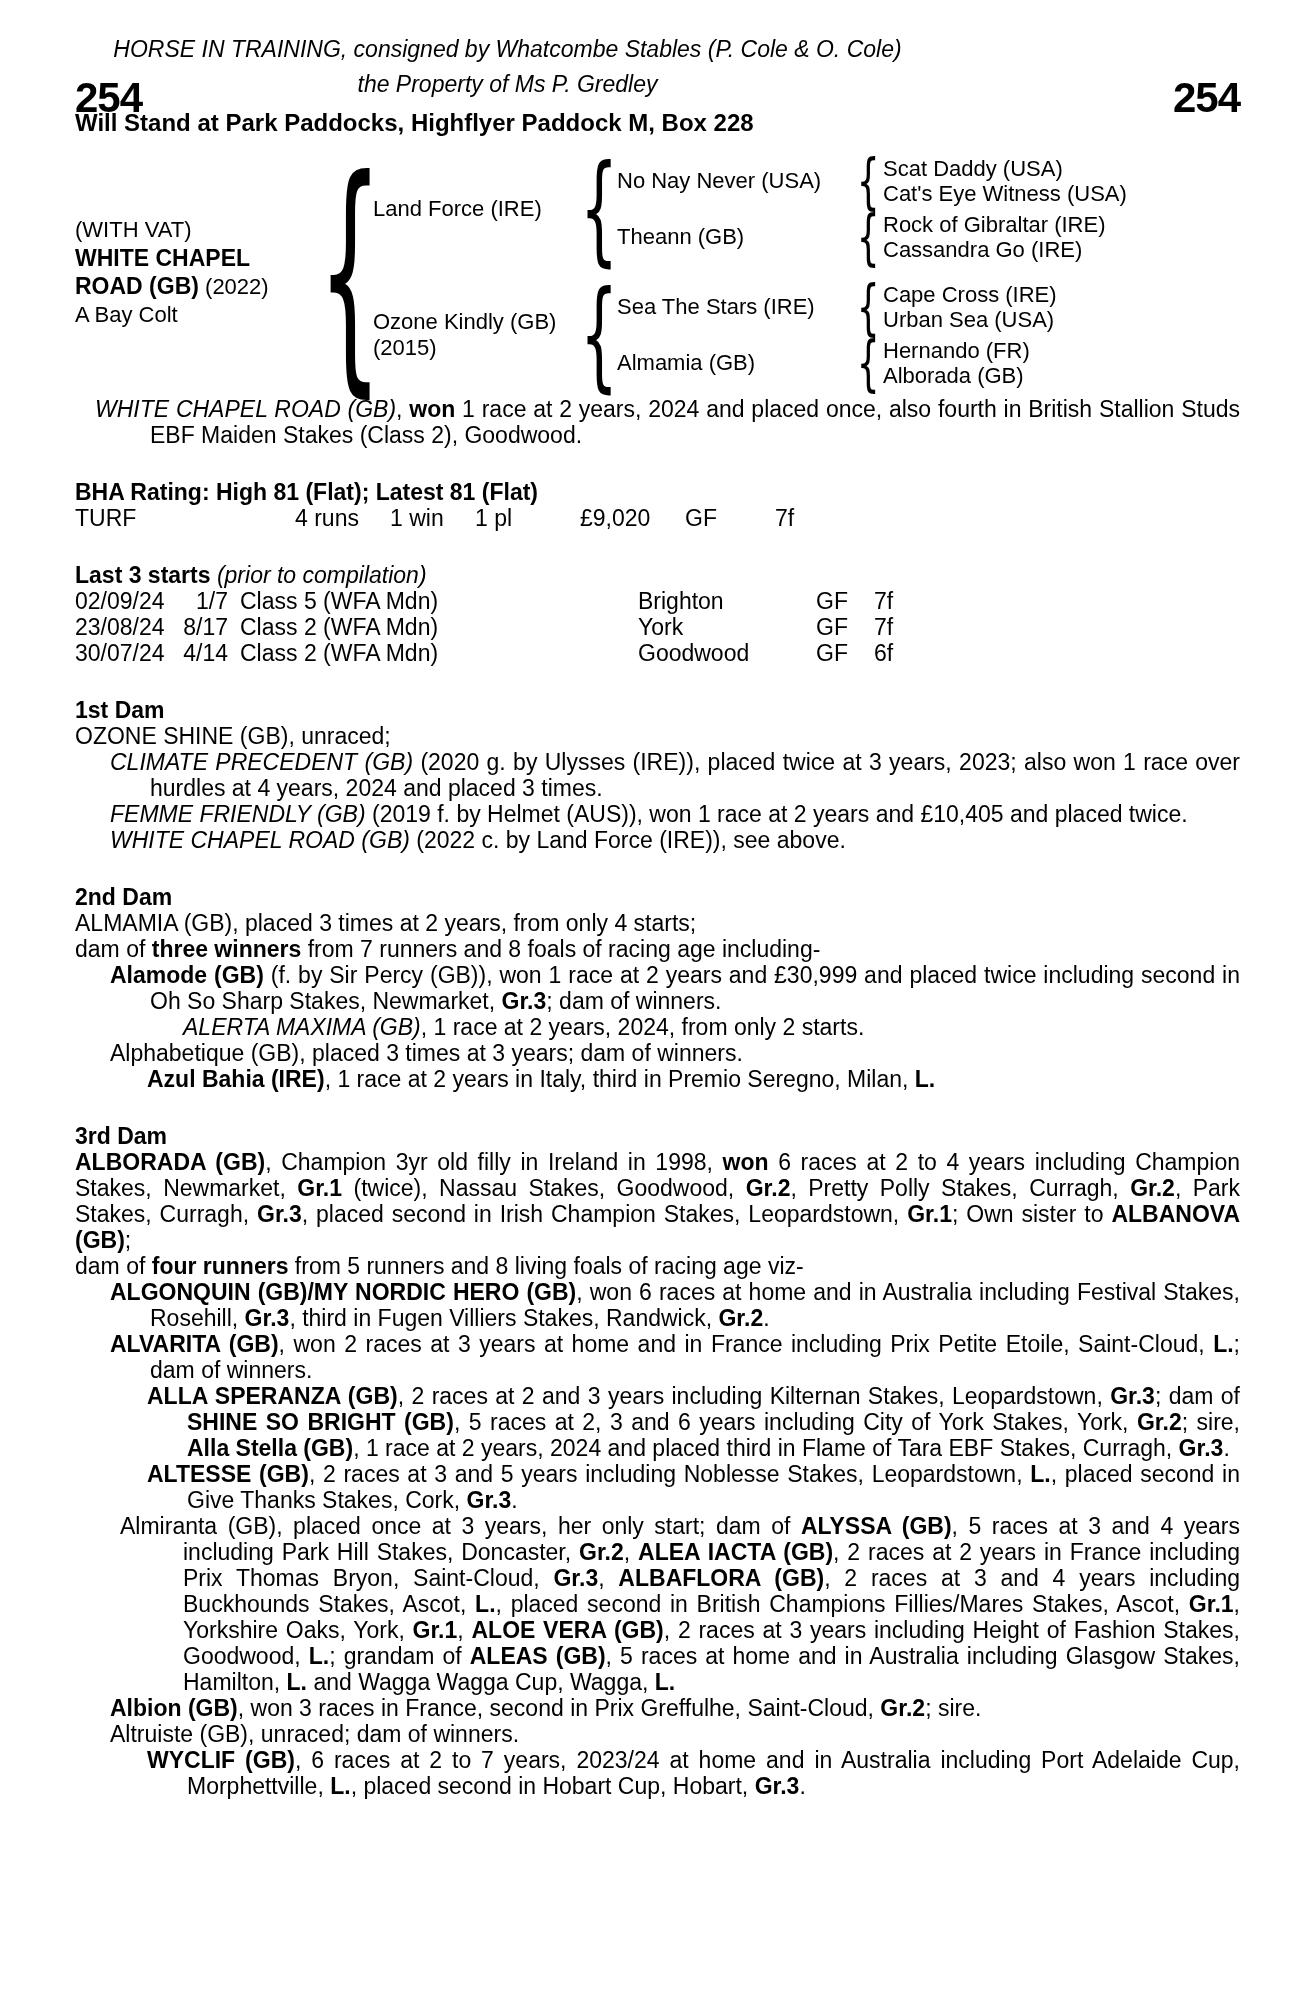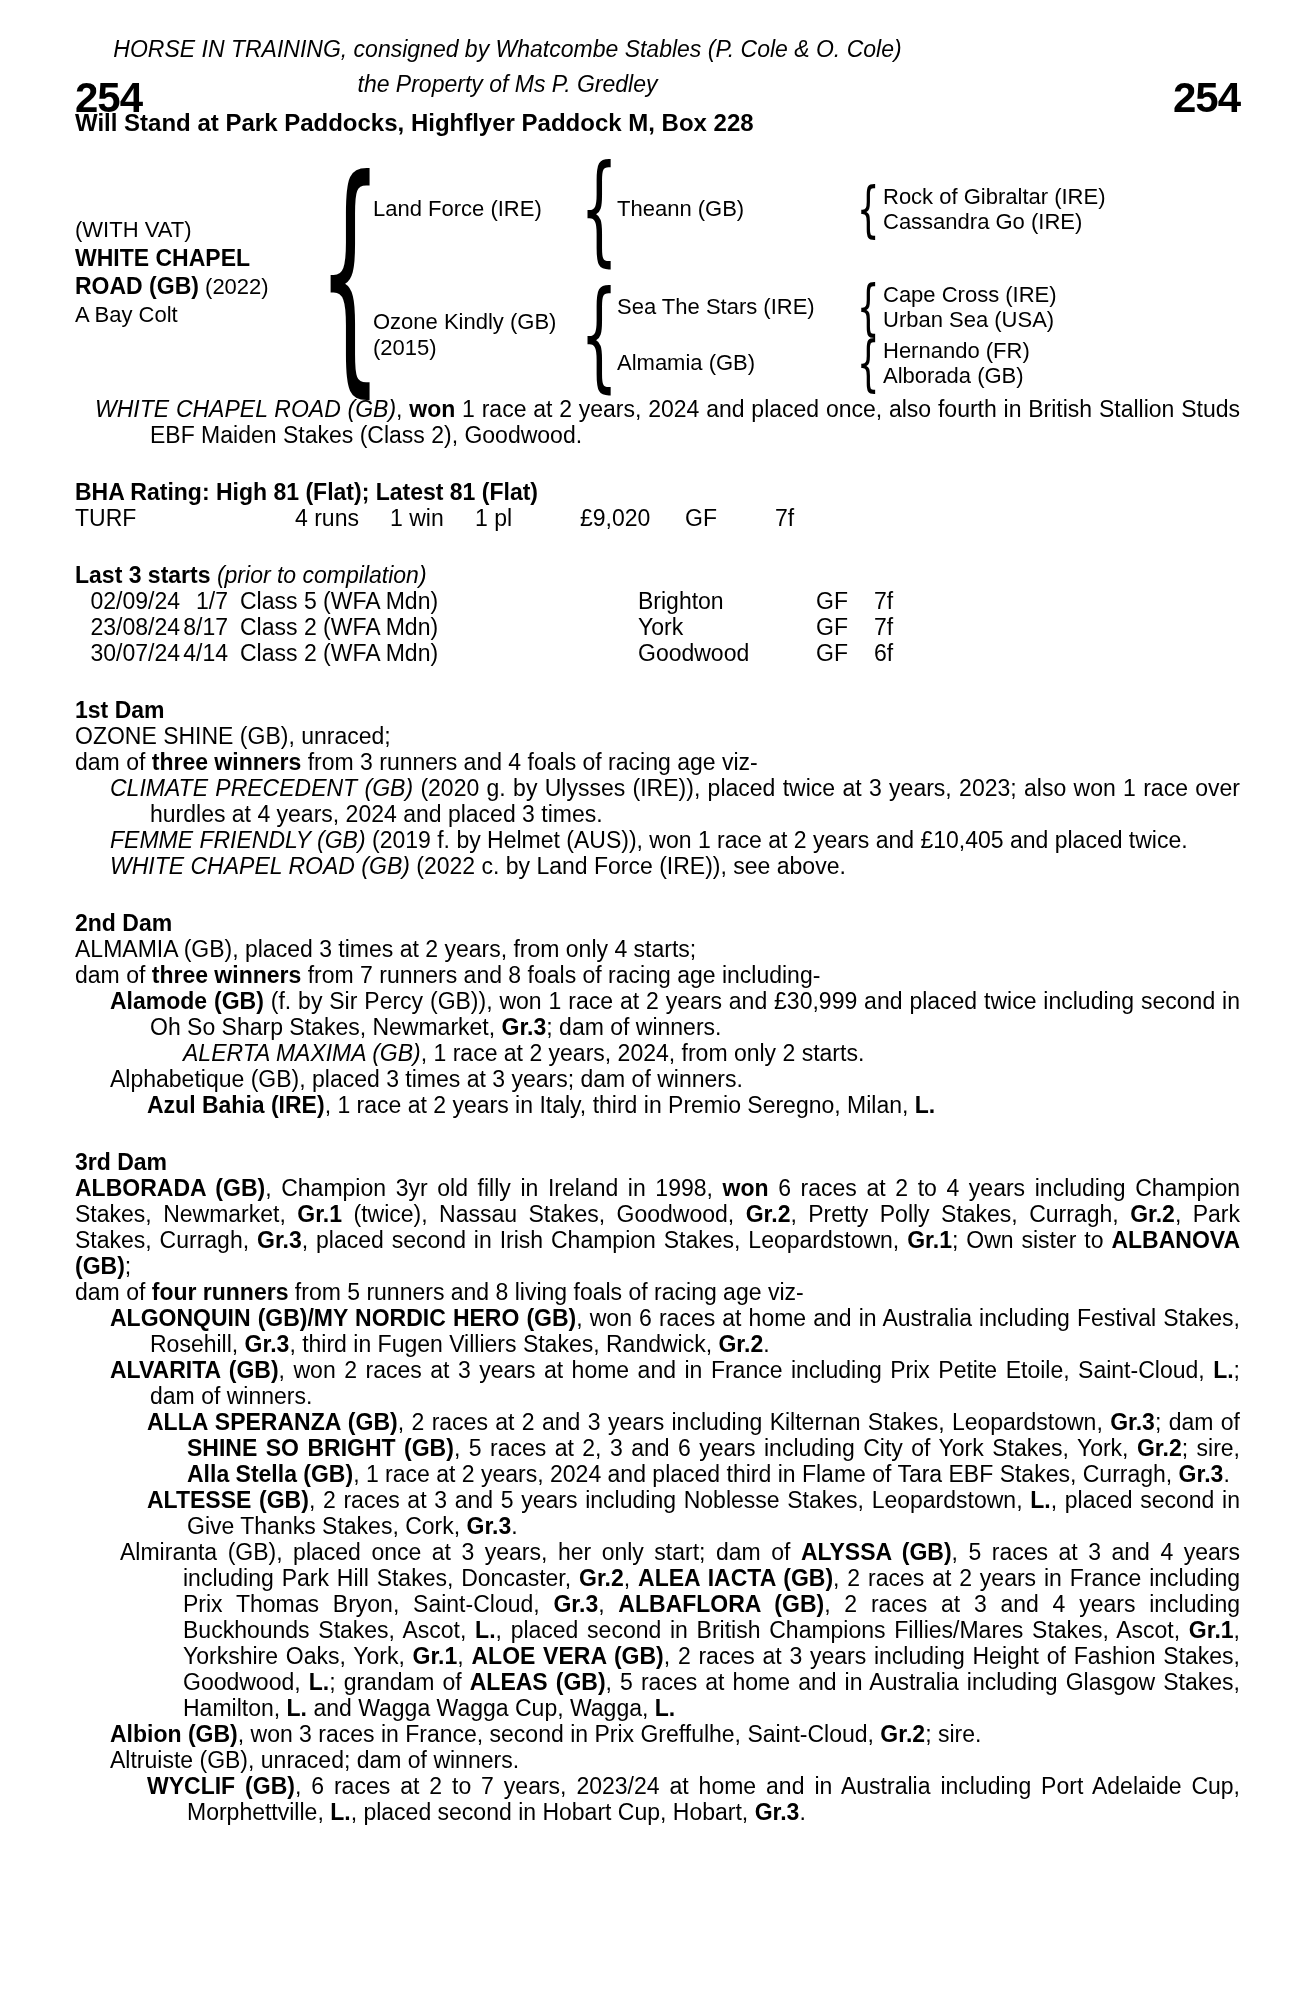--- a/index.html
+++ b/index.html
@@ -42,21 +42,21 @@
   .l1{padding-left:75px;text-indent:-40px;}
   .l2{padding-left:112px;text-indent:-40px;}
   .l2b{padding-left:112px;text-indent:-4px;}
   .alm{padding-left:108px;text-indent:-63px;}
   .dam-h{font-weight:bold;font-size:23px;margin:0;}
   
   .bha{font-weight:bold;}
   .turf-row span{display:inline-block;}
   .t0{width:220px;}.t1{width:95px;}.t2{width:85px;}.t3{width:105px;}.t4{width:105px;}.t5{width:90px;}
   .ls-row span{display:inline-block;vertical-align:top;}
-  .ls-date{width:105px;text-align:right;}
+  .ls-date{width:105px;}
   .ls-pos{width:48px;text-align:right;}
   .ls-cls{width:410px;padding-left:12px;box-sizing:border-box;}
   .ls-course{width:178px;}
   .ls-going{width:58px;}
 </style>
 </head>
 <body>
 
 <div class="page">
 
@@ -77,20 +77,28 @@
       <div><span class="ped-name">ROAD (GB)</span> <span>(2022)</span></div>
       <div>A Bay Colt</div>
     </div>
     <div class="brace br-l"></div>
     <div class="ped-parents">
 
       <div class="ped-row">
         <div class="ped-parent-name">Land Force (IRE)</div>
         <div class="brace br-m"></div>
         <div class="ped-gps">
+          <div class="ped-gp-row">
+            <div class="ped-gp-name">No Nay Never (USA)</div>
+            <div class="brace br-s"></div>
+            <div class="ped-ggps">
+              <div>Scat Daddy (USA)</div>
+              <div>Cat's Eye Witness (USA)</div>
+            </div>
+          </div>
           <div class="ped-gp-row">
             <div class="ped-gp-name">Theann (GB)</div>
             <div class="brace br-s"></div>
             <div class="ped-ggps">
               <div>Rock of Gibraltar (IRE)</div>
               <div>Cassandra Go (IRE)</div>
             </div>
           </div>
         </div>
       </div>
@@ -141,21 +149,20 @@
       <span class="ls-date">23/08/24</span><span class="ls-pos">8/17</span><span class="ls-cls">Class 2 (WFA Mdn)</span><span class="ls-course">York</span><span class="ls-going">GF</span><span>7f</span>
     </div>
     <div class="ls-row">
       <span class="ls-date">30/07/24</span><span class="ls-pos">4/14</span><span class="ls-cls">Class 2 (WFA Mdn)</span><span class="ls-course">Goodwood</span><span class="ls-going">GF</span><span>6f</span>
     </div>
   </div>
 
   <div class="sec">
     <h3 class="dam-h">1st Dam</h3>
     <p class="para">OZONE SHINE (GB), unraced;</p>
-    <p class="para"><span>dam of </span><span class="b">three winners</span><span> from 3 runners and 4 foals of racing age viz-</span></p>
     <p class="para l1"><span class="i">CLIMATE PRECEDENT (GB)</span><span> (2020 g. by Ulysses (IRE)), placed twice at 3 years, 2023; also won 1 race over hurdles at 4 years, 2024 and placed 3 times.</span></p>
     <p class="para l1"><span class="i">FEMME FRIENDLY (GB)</span><span> (2019 f. by Helmet (AUS)), won 1 race at 2 years and £10,405 and placed twice.</span></p>
     <p class="para l1"><span class="i">WHITE CHAPEL ROAD (GB)</span><span> (2022 c. by Land Force (IRE)), see above.</span></p>
   </div>
 
   <div class="sec">
     <h3 class="dam-h">2nd Dam</h3>
     <p class="para">ALMAMIA (GB), placed 3 times at 2 years, from only 4 starts;</p>
     <p class="para"><span>dam of </span><span class="b">three winners</span><span> from 7 runners and 8 foals of racing age including-</span></p>
     <p class="para l1"><span class="b">Alamode (GB)</span><span> (f. by Sir Percy (GB)), won 1 race at 2 years and £30,999 and placed twice including second in Oh So Sharp Stakes, Newmarket, </span><span class="b">Gr.3</span><span>; dam of winners.</span></p>

